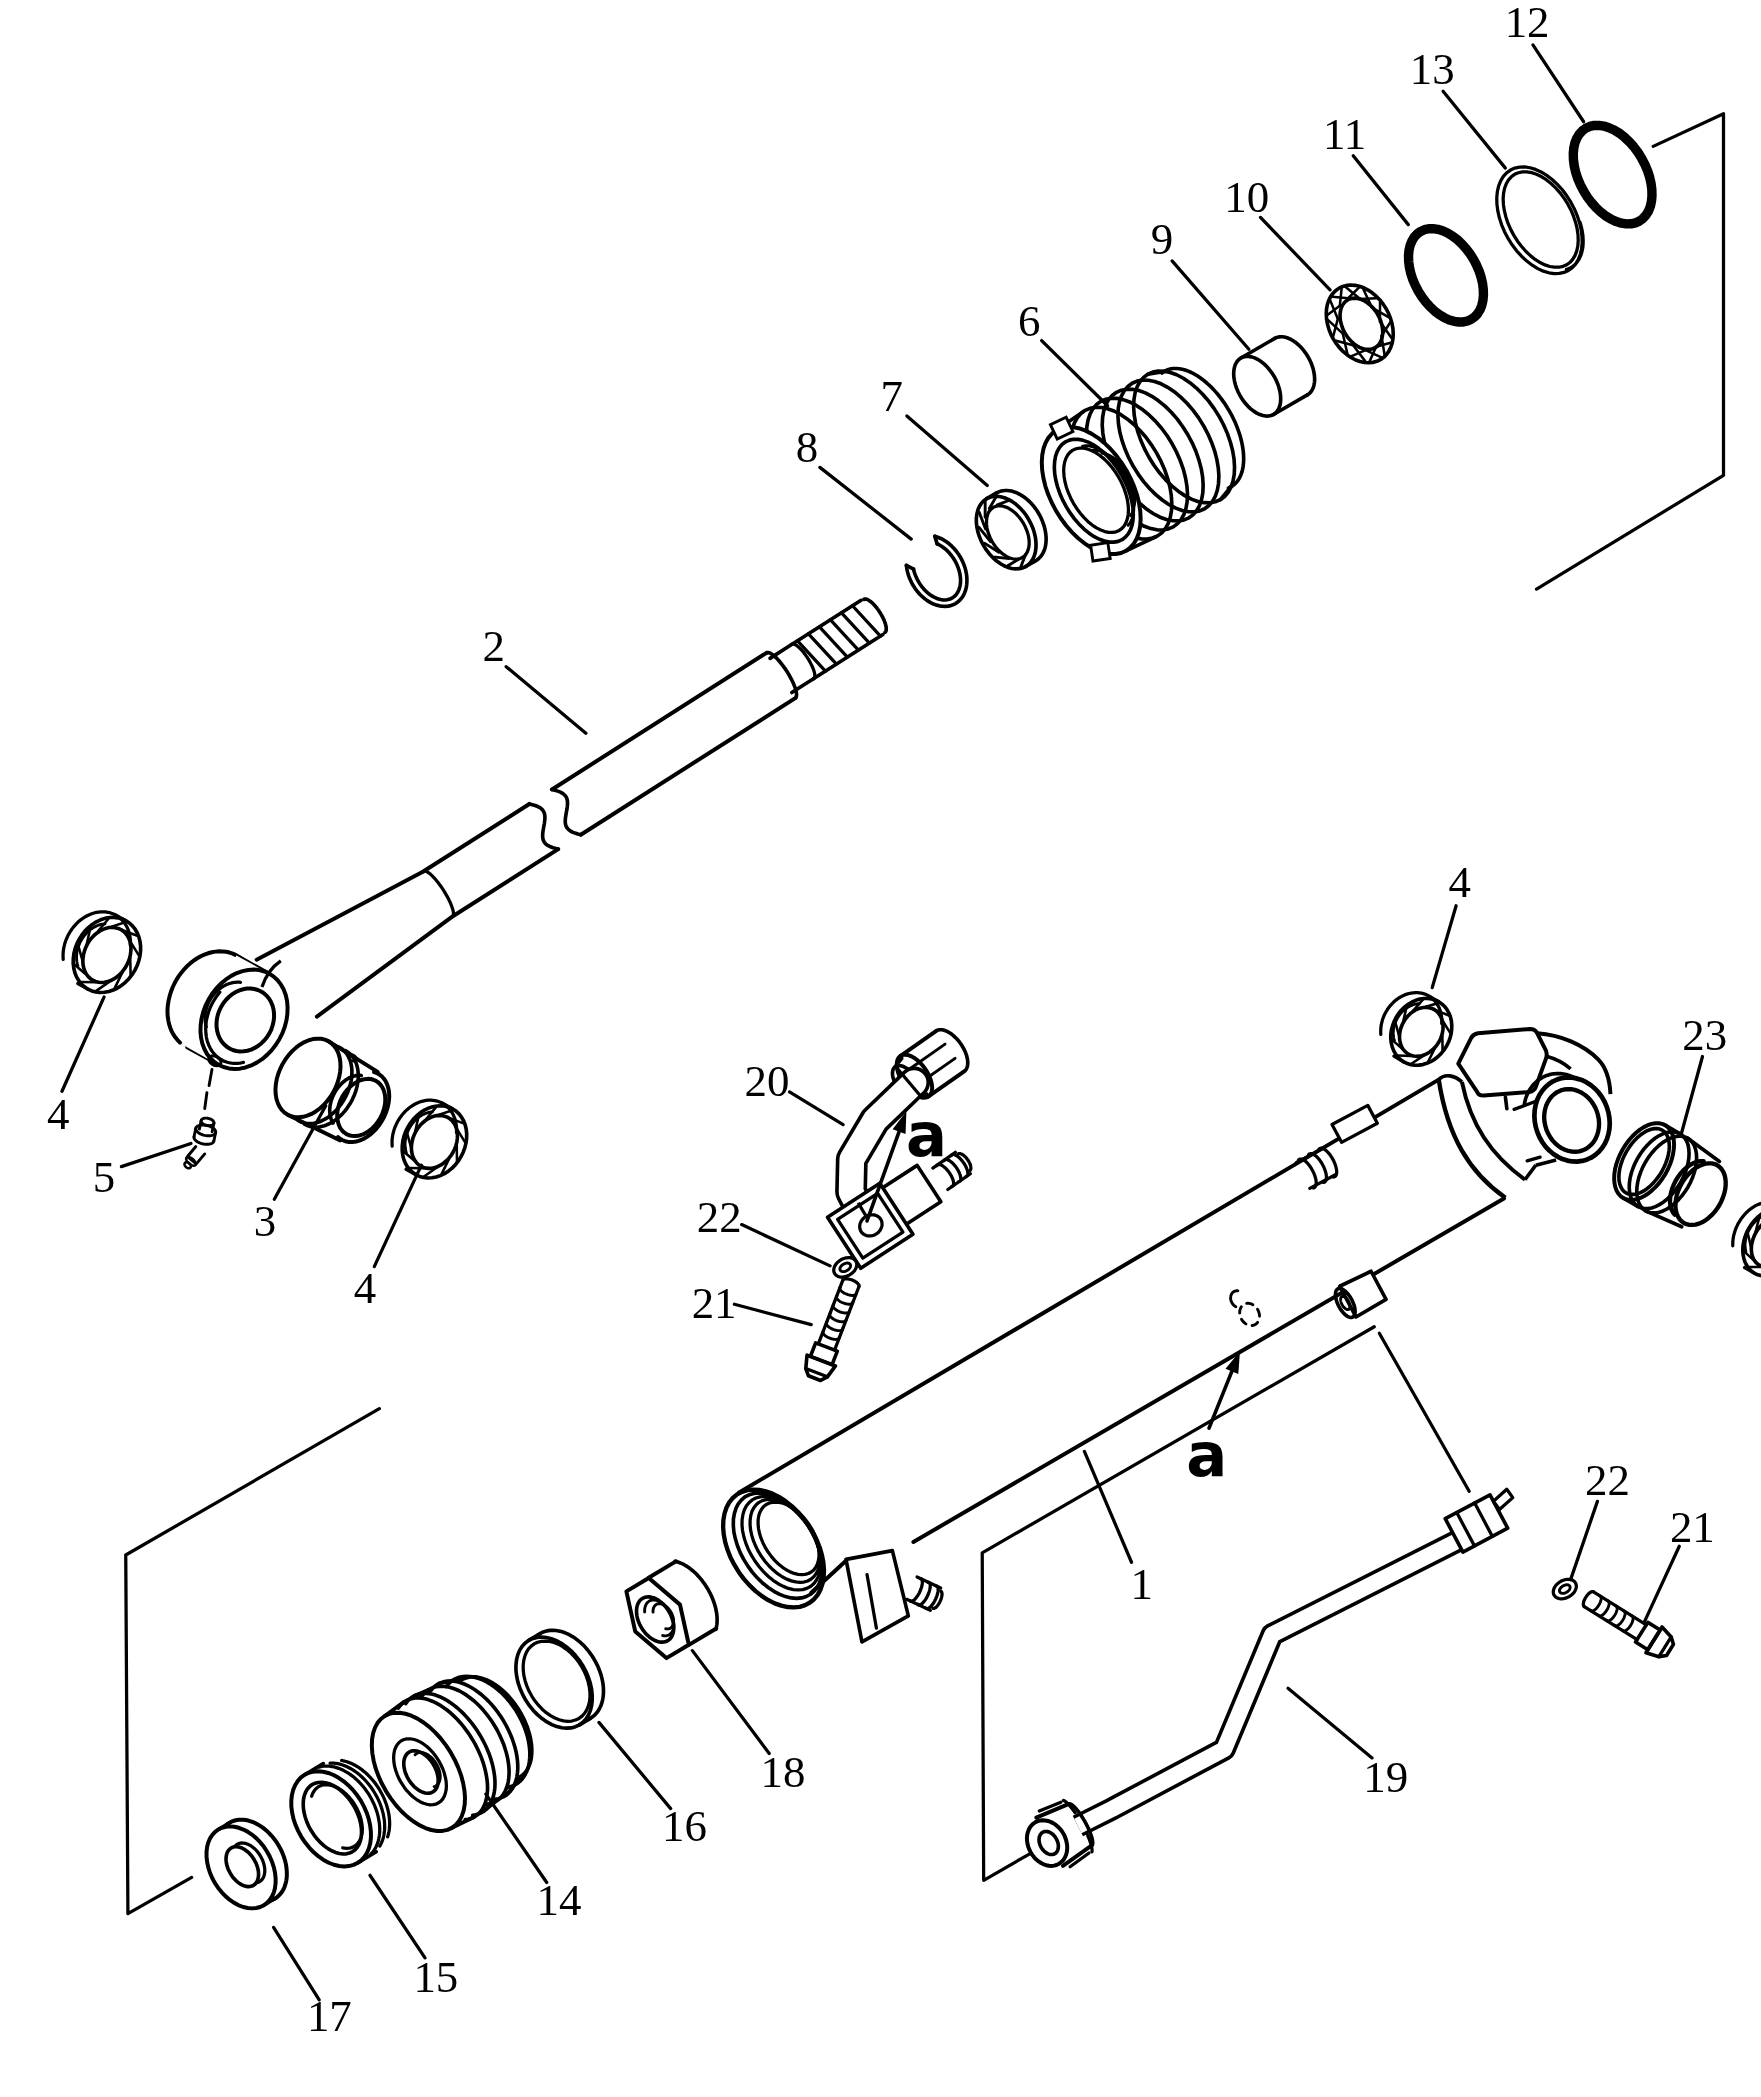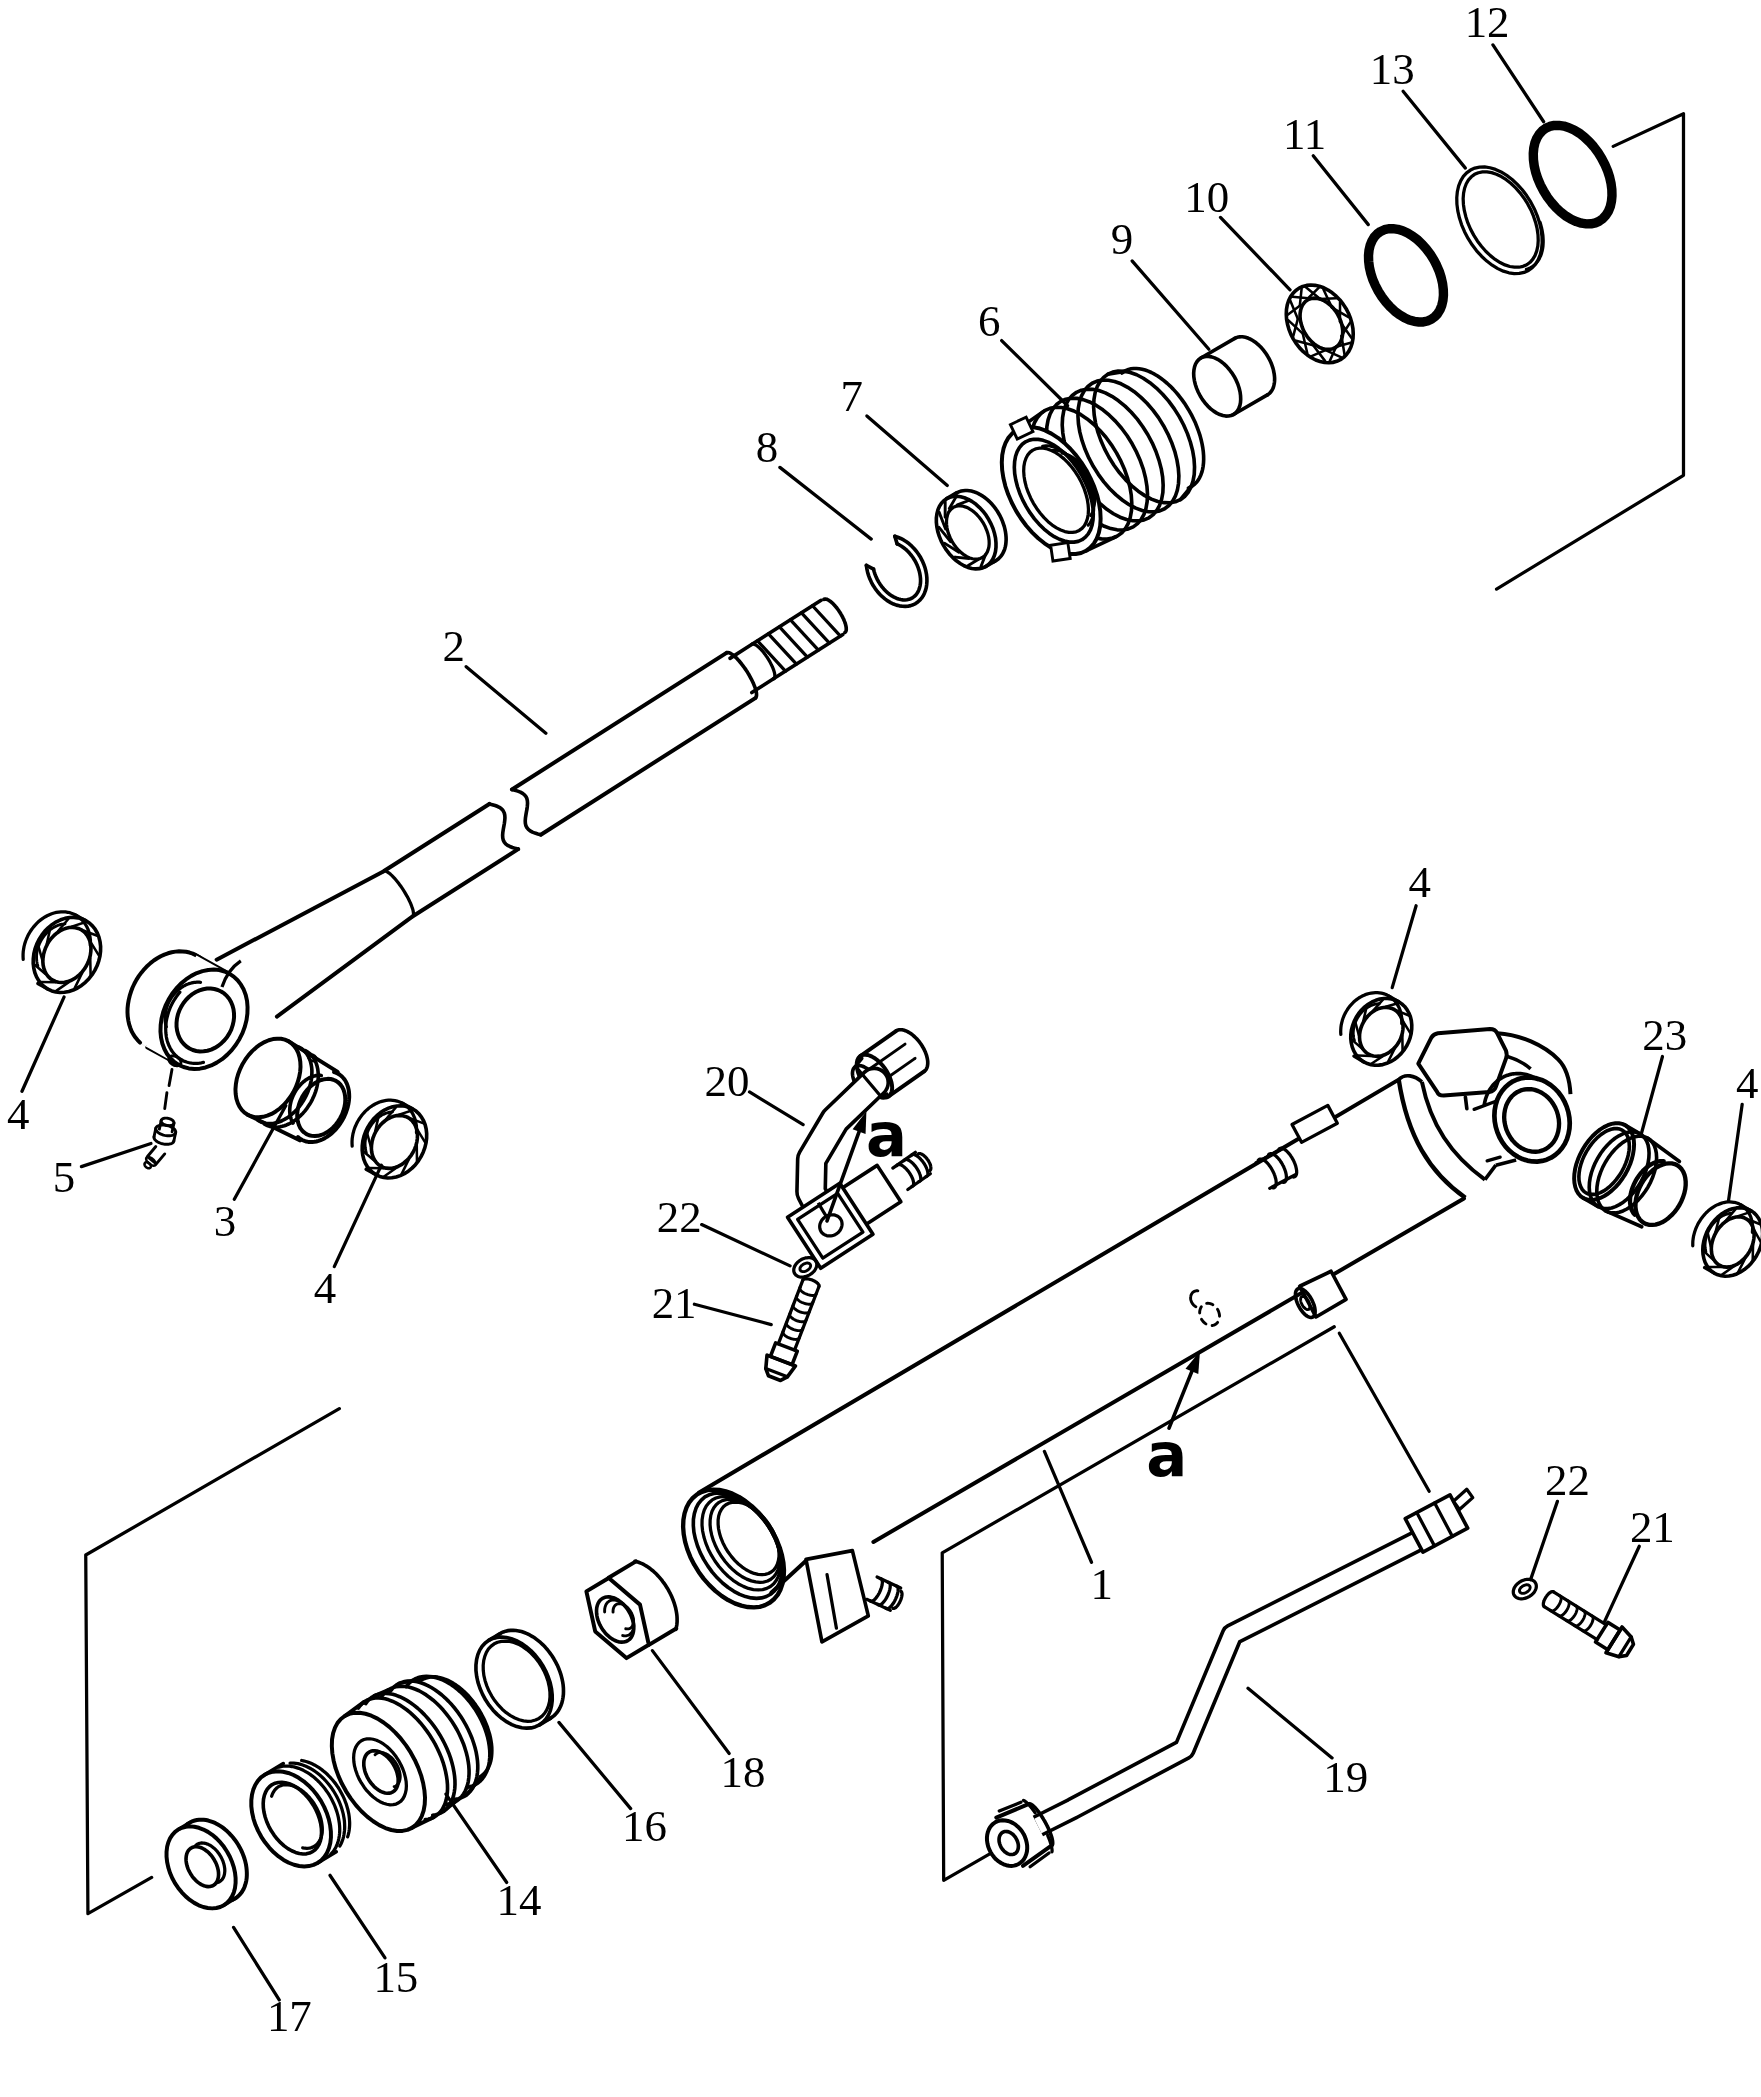--- a/index.html
+++ b/index.html
@@ -1,16 +1,16 @@
 <!DOCTYPE html>
 <html style="font-size:11.6px"><head>
 <meta charset="utf-8">
 <style>
   html,body { margin:0; padding:0; background:#ffffff; }
-  .page { width:1646px; height:2097px; position:relative; background:#ffffff; }
+  .page { width:1646px; height:2097px; position:relative; background:#ffffff;padding-left:40px; }
   svg { display:block; }
   .callout { font-family:"Liberation Serif","DejaVu Serif",serif; font-size:62px; fill:#000; }
   .callout-letter { font-family:"DejaVu Sans","Liberation Sans",sans-serif; font-size:84px; font-weight:bold; fill:#000; }
   .leader { stroke:#000; stroke-width:4.5; fill:none; stroke-linecap:round; }
   .view-arrow { stroke:#000; stroke-width:5; fill:none; stroke-linecap:round; }
 </style>
 </head>
 <body>
 
 <div class="page">

